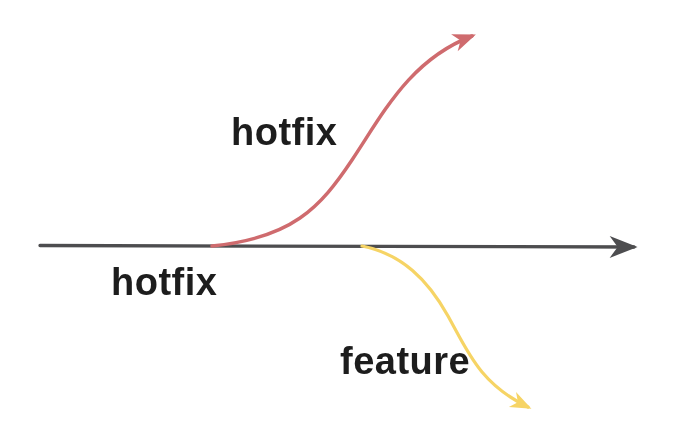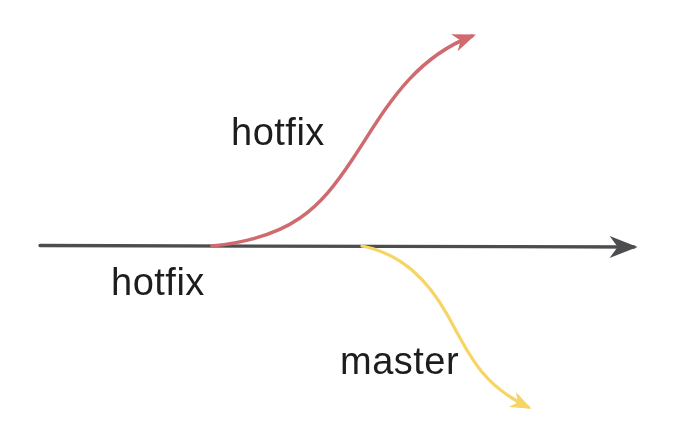--- a/index.html
+++ b/index.html
@@ -19,21 +19,21 @@
     position: absolute;
     left: 0;
     top: 0;
     width: 681px;
     height: 429px;
     display: block;
   }
   .branch-label {
     position: absolute;
     font-size: 38px;
-    font-weight: 400;
+    font-weight: 700;
     letter-spacing: 0.5px;
     line-height: 1;
     color: #1d1d1d;
     white-space: nowrap;
     user-select: none;
   }
   .label-hotfix  { left: 231px; top: 113px; }
   .label-master  { left: 111px; top: 263px; }
   .label-feature { left: 340px; top: 342px; }
 </style>
@@ -59,15 +59,15 @@
 
     <path d="M 212 246 C 292 238, 320 208, 352 160 C 384 112, 410 60, 472 36" fill="none" stroke-width="3.5" stroke-linecap="round" marker-end="url(#head-hotfix)" stroke="#cf6b6e"></path>
 
     <path d="M 362 246 C 402 254, 428 280, 448 316 C 468 352, 480 384, 528 407" fill="none" stroke-width="3.2" stroke-linecap="round" marker-end="url(#head-feature)" stroke="#f6d465"></path>
   </svg>
 
   <div class="branch-label label-hotfix">hotfix</div>
 
   <div class="branch-label label-master">hotfix</div>
 
-  <div class="branch-label label-feature">master</div>
+  <div class="branch-label label-feature">feature</div>
 
 </div>
 
 </body></html>

